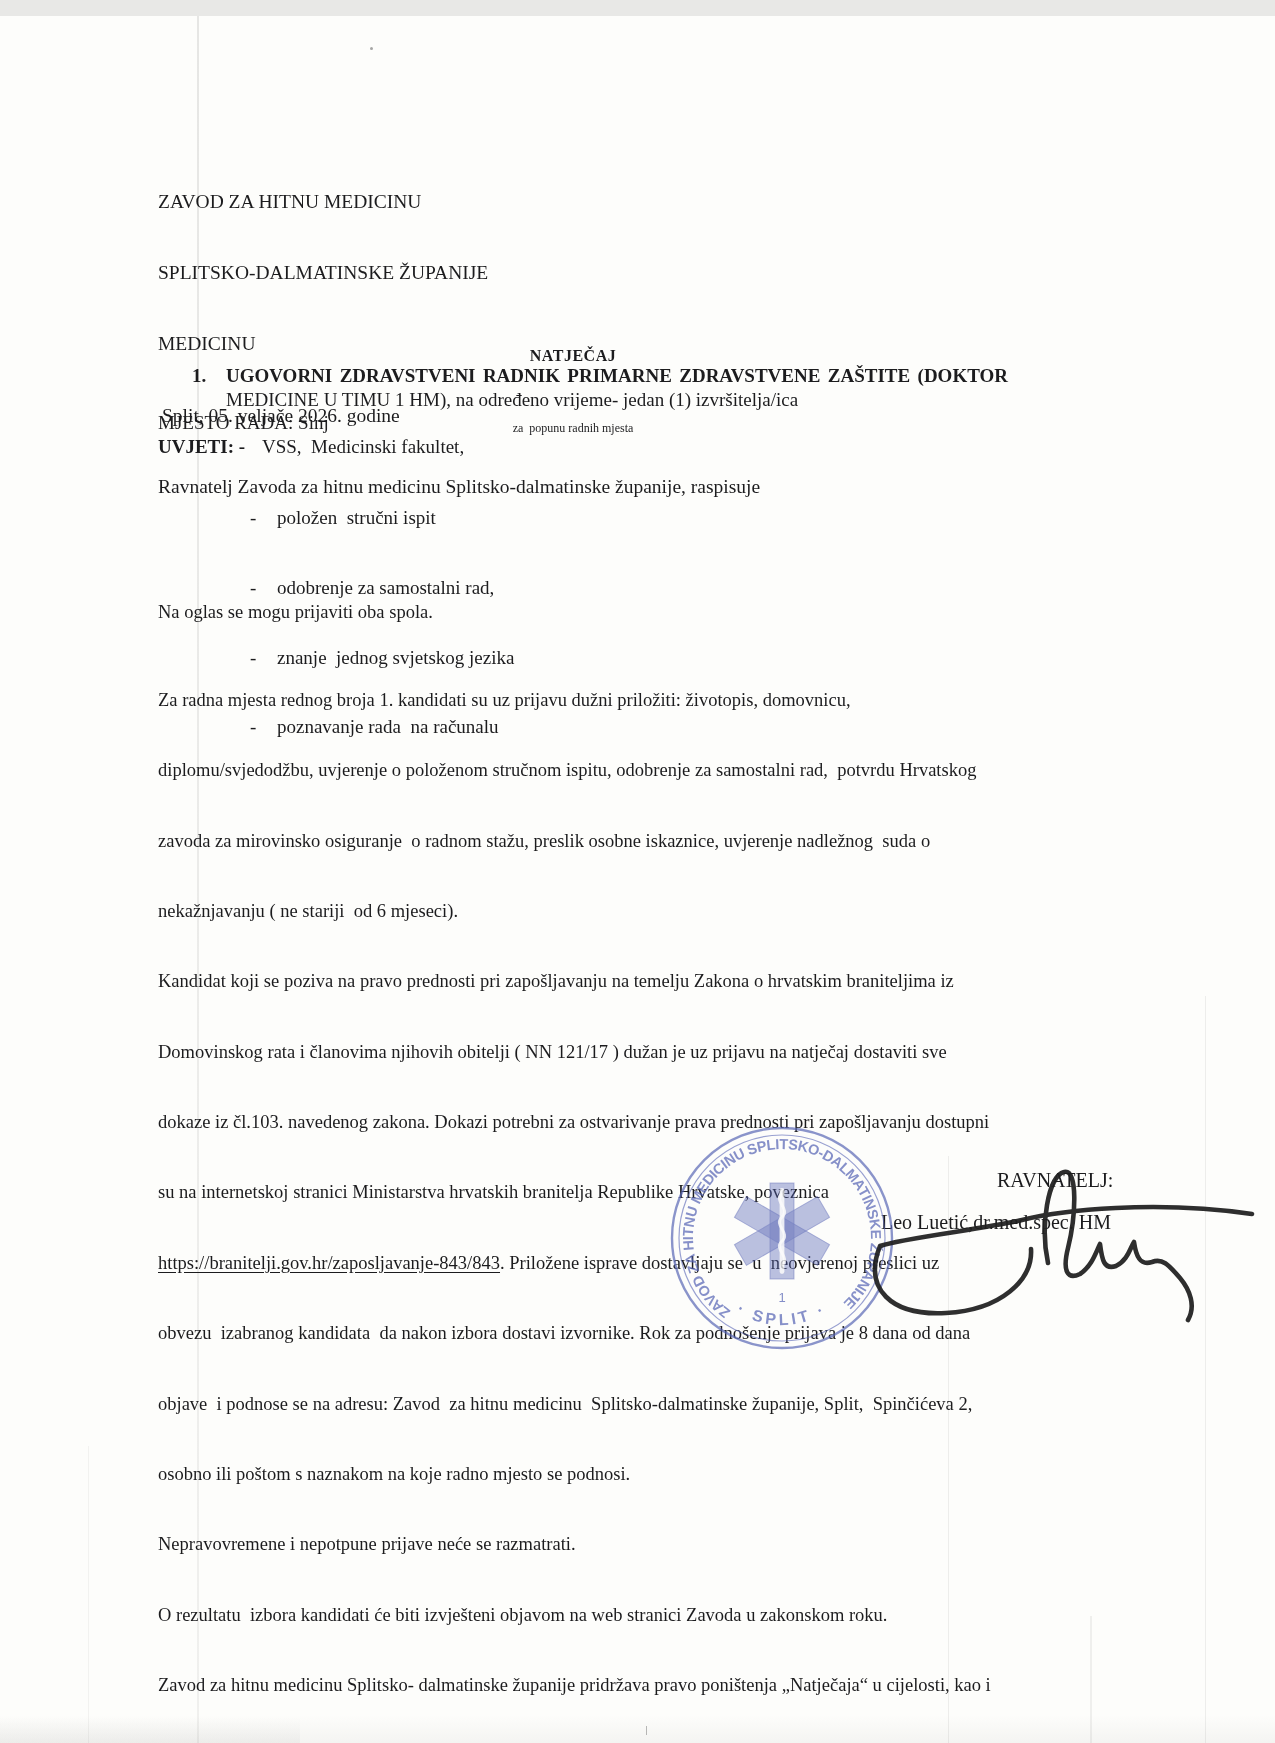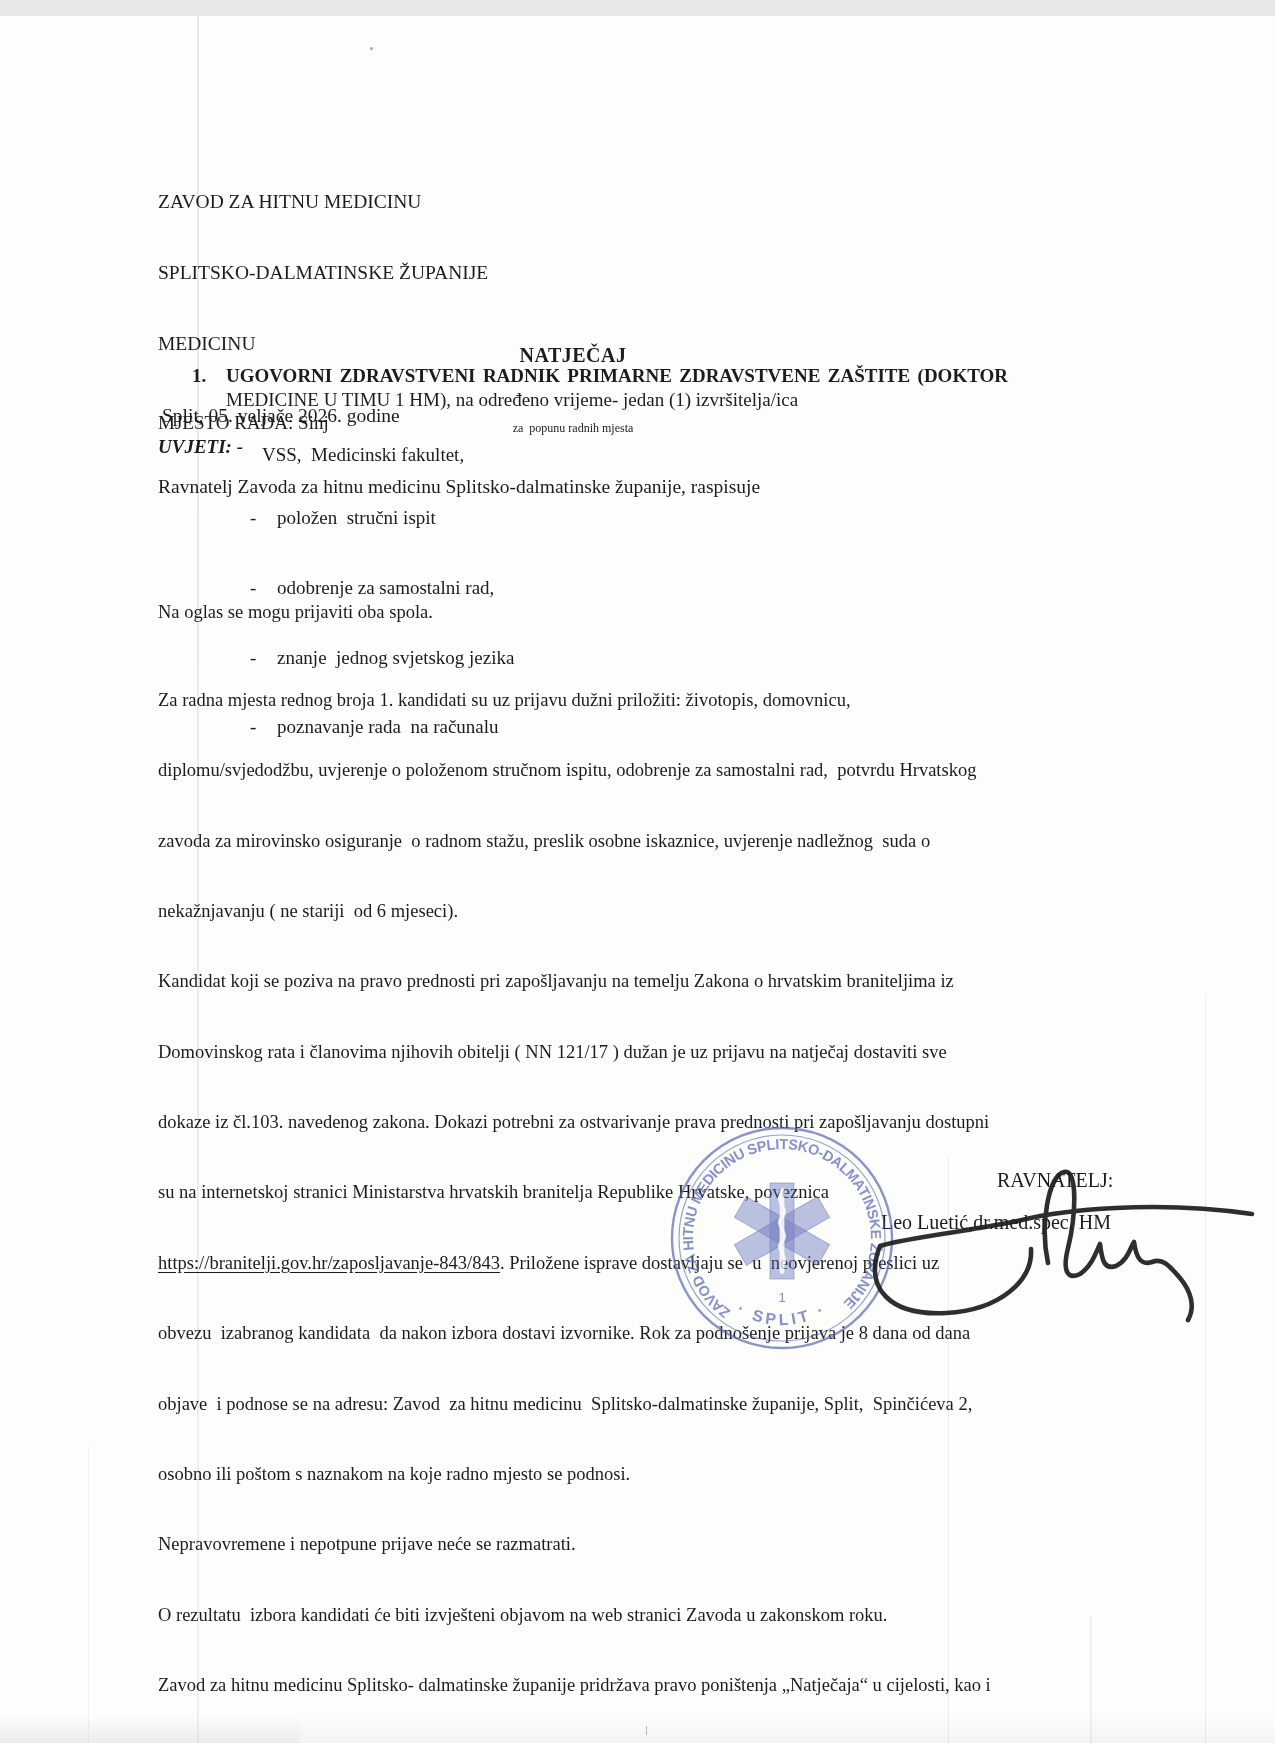--- a/index.html
+++ b/index.html
@@ -6,31 +6,31 @@
   .page{
     position:relative;width:1275px;height:1743px;margin:16px auto;
     background:#fdfdfb;overflow:hidden;
     font-family:"Liberation Serif","DejaVu Serif",serif;
     color:#1c1c1e;
   }
   .t{position:absolute;white-space:pre;font-size:18.5px;line-height:23.45px;}
   .hdr{top:126px;left:158px;font-size:19.5px;line-height:23.8px;}
   .hdr .indent{padding-left:4px;}
   .titleblock{top:281px;left:158px;width:830px;text-align:center;white-space:pre;}
-  .title-main{font-weight:bold;font-size:20px;letter-spacing:.5px;text-align:center;}
+  .title-main{font-weight:bold;font-size:16px;letter-spacing:.5px;text-align:center;}
   .title-sub{font-size:12px;margin-top:3px;}
   .itemnum{top:348px;left:192px;font-weight:bold;font-size:19px;}
   .item-l1{top:348px;left:226px;width:782px;font-weight:bold;font-size:19px;
            white-space:normal;text-align:justify;text-align-last:justify;}
   .item-l2{top:372px;left:226px;font-size:19px;}
   .b{font-weight:normal;}
-  .bi{font-weight:bold;font-style:italic;}
+  .bi{font-weight:bold;}
   .mjesto{top:395px;left:158px;font-size:19px;}
   .uvjeti{top:419px;left:158px;font-size:19px;}
-  .uvjeti-first{position:absolute;left:104px;top:8px;text-align:center;}
+  .uvjeti-first{position:absolute;left:104px;top:0;text-align:center;}
   .uvjeti-list{top:444px;left:250px;font-size:19px;line-height:23.2px;}
   .uvjeti-list .dash{display:inline-block;width:27px;}
   .note{top:585px;left:158px;}
   .para{top:626px;left:158px;}
   .url{text-decoration:underline;text-underline-offset:3px;}
   .sig-role{top:1153px;left:997px;font-size:20px;}
   .sig-name{top:1195px;left:881px;font-size:20px;}
   .artifact{position:absolute;pointer-events:none;}
   .fold{top:0;left:197px;width:2px;height:1743px;
         background:linear-gradient(to bottom,rgba(110,110,108,.16),rgba(110,110,108,.09));}

